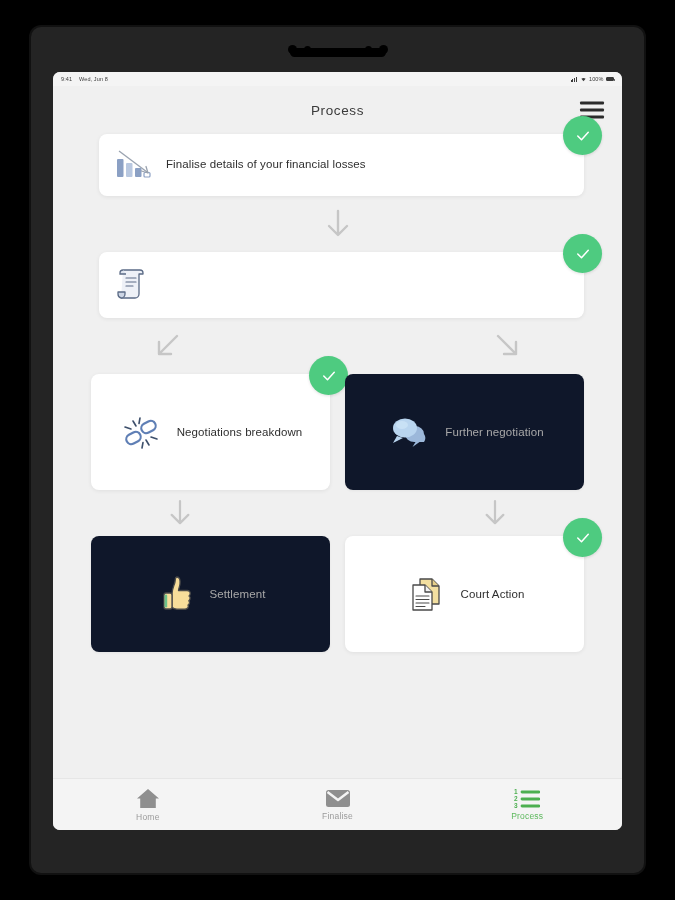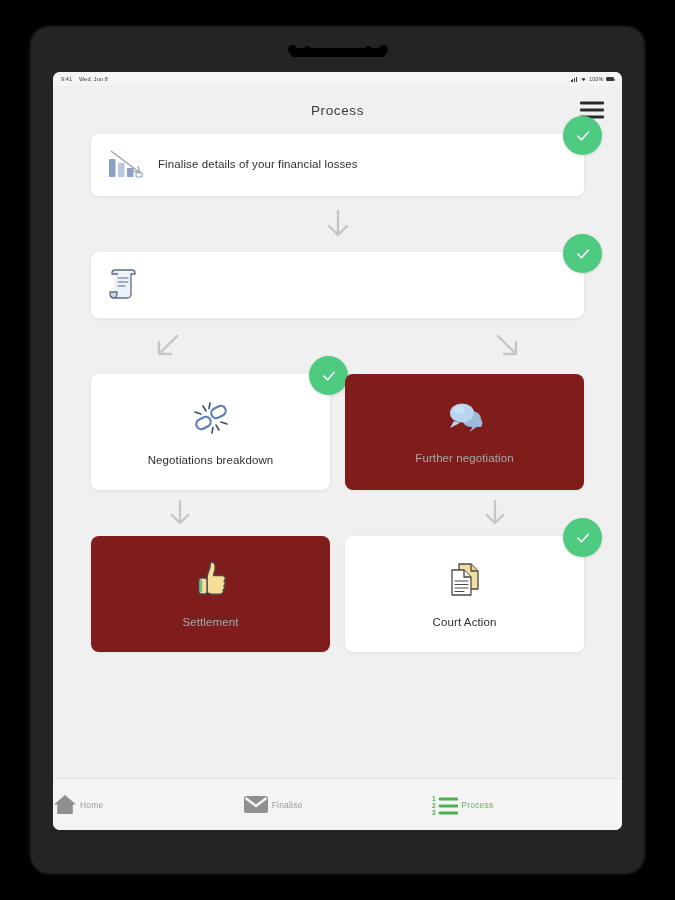--- a/index.html
+++ b/index.html
@@ -2,21 +2,21 @@
 <html><head>
 <meta charset="utf-8">
 <style>
   * { margin:0; padding:0; box-sizing:border-box; }
   html,body { width:675px; height:900px; background:#000; overflow:hidden;
               font-family:"Liberation Sans", sans-serif; }
 
   
   #device-frame{
     position:absolute; left:31px; top:27px; width:613px; height:846px;
-    background:#242424; border-radius:18px;
+    background:#242424; border-radius:10px;
     box-shadow:0 0 0 2px #111;
   }
   #bezel-top{
     position:absolute; left:0; top:0; width:100%; height:45px;
   }
   .sensor{ position:absolute; background:#000; border-radius:50%; top:18px; }
   #speaker-grille{
     position:absolute; top:21px; left:50%; transform:translateX(-50%);
     width:96px; height:9px; background:#000; border-radius:5px;
   }
@@ -58,20 +58,21 @@
     justify-content:space-between; cursor:pointer;
   }
   #menu-button span{ display:block; height:2.6px; background:#2b2b2b; border-radius:1px; }
 
   
   #process-flow{ padding:0 38px; }
 
   .step-card{
     background:#fff; border-radius:8px; position:relative;
     box-shadow:0 1px 4px rgba(0,0,0,.07);
+    margin-left:8px;
   }
   .step-card.wide{
     display:flex; align-items:center; gap:13px; padding:15px 16px; min-height:62px;
   }
   .step-card.wide .card-label{
     font-size:11.5px; line-height:1.38; color:#2f2f2f; letter-spacing:.1px;
   }
   .card-icon{ flex:0 0 auto; display:flex; align-items:center; justify-content:center; }
 
   .badge-check{
@@ -88,37 +89,37 @@
   .arrow-row.split{ justify-content:space-between; padding:0 62px; }
   .arrow-row.twin{ justify-content:space-between; padding:0 77px; height:46px; }
   .arrow{ color:#c6c6c6; display:block; }
 
   
   .branch-row{ display:flex; gap:15px; }
   .branch-card{
     flex:1; background:#fff; border-radius:8px; position:relative;
     padding:22px 10px 20px; text-align:center;
     box-shadow:0 1px 4px rgba(0,0,0,.07);
-    min-height:116px; display:flex; flex-direction:column;
+    min-height:116px; display:flex; flex-direction:row;
     align-items:center; justify-content:center; gap:14px;
   }
-  .branch-card.inactive{ background:#7f1d1d; box-shadow:0 1px 3px rgba(0,0,0,.05); }
+  .branch-card.inactive{ background:#0f172a; box-shadow:0 1px 3px rgba(0,0,0,.05); }
   .branch-card .card-label{
     font-size:11.5px; line-height:1.35; color:#2f2f2f; letter-spacing:.1px;
   }
   .branch-card.inactive .card-label{ color:#a8a8a8; }
 
   
   #bottom-nav{
     position:absolute; left:0; bottom:0; width:100%; height:52px;
     background:#f4f4f4; display:flex; align-items:center;
     border-top:1px solid #e6e6e6;
   }
   .nav-item{
-    flex:1; display:flex; flex-direction:row; align-items:center;
+    flex:1; display:flex; flex-direction:column; align-items:center;
     gap:3px; cursor:pointer;
   }
   .nav-label{ font-size:8.5px; color:#9b9b9b; letter-spacing:.2px; }
   .nav-item.active .nav-label{ color:#5cb85c; }
 </style>
 </head>
 <body>
 
 <div id="device-frame">
 

